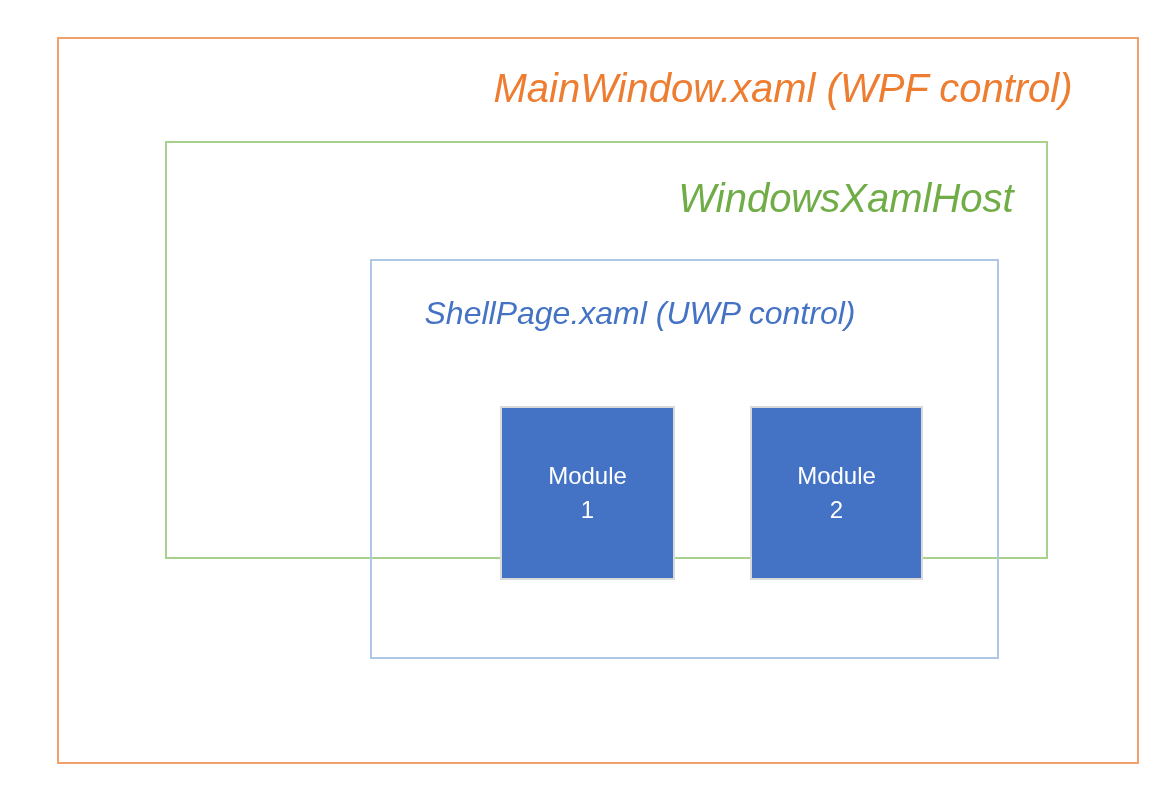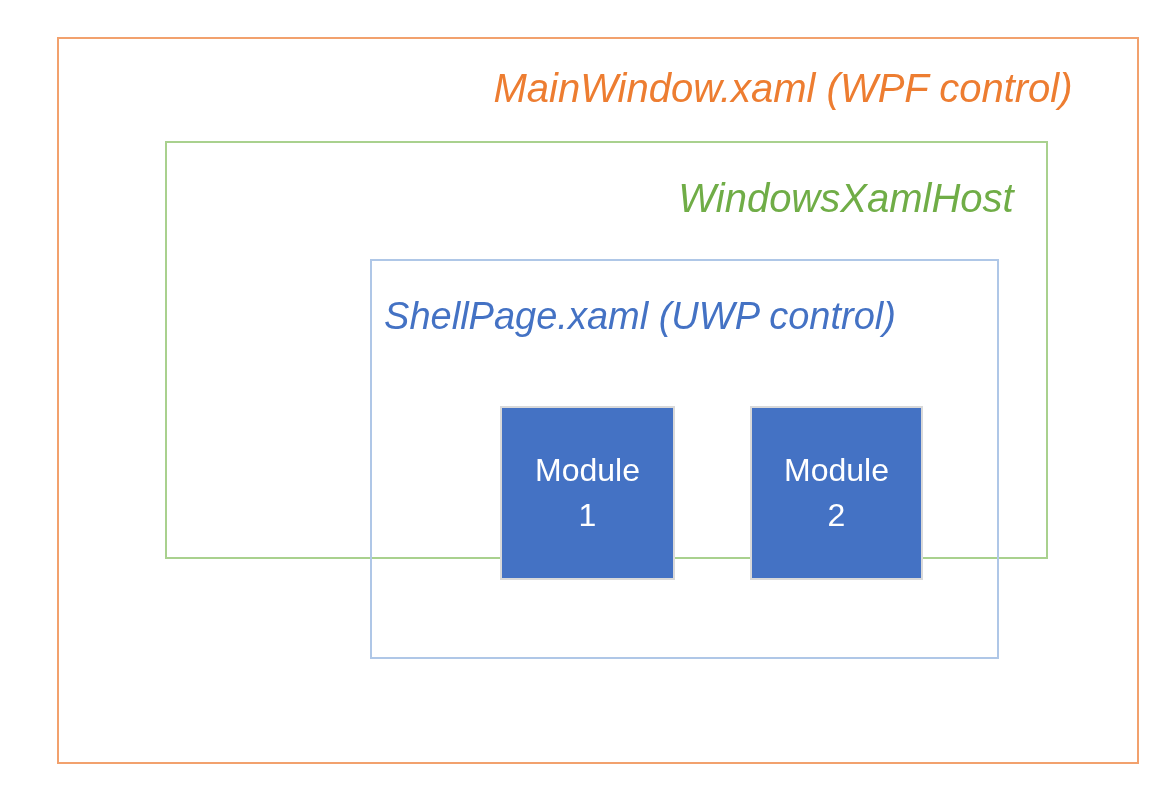--- a/index.html
+++ b/index.html
@@ -50,36 +50,36 @@
   }
   .title-host {
     left: 379px; top: 32px;
     width: 600px;
     font-size: 40px;
     color: #70AD47;
   }
   .title-shell {
     left: 0px; top: 34px;
     width: 536px;
-    font-size: 38px;
+    font-size: 32px;
     color: #4472C4;
   }
   .module {
     position: absolute;
     top: 145px;
     height: 174px;
     background: #4472C4;
     border: 2px solid #D9D9D9;
     box-sizing: border-box;
     display: flex;
     flex-direction: column;
     align-items: center;
     justify-content: center;
     color: #FFFFFF;
-    font-size: 32px;
+    font-size: 24px;
     line-height: 1.4;
     text-align: right;
   }
   .module-1 { left: 128px; width: 175px; }
   .module-2 { left: 378px; width: 173px; }
 </style>
 </head>
 <body>
 
 <div class="canvas">

